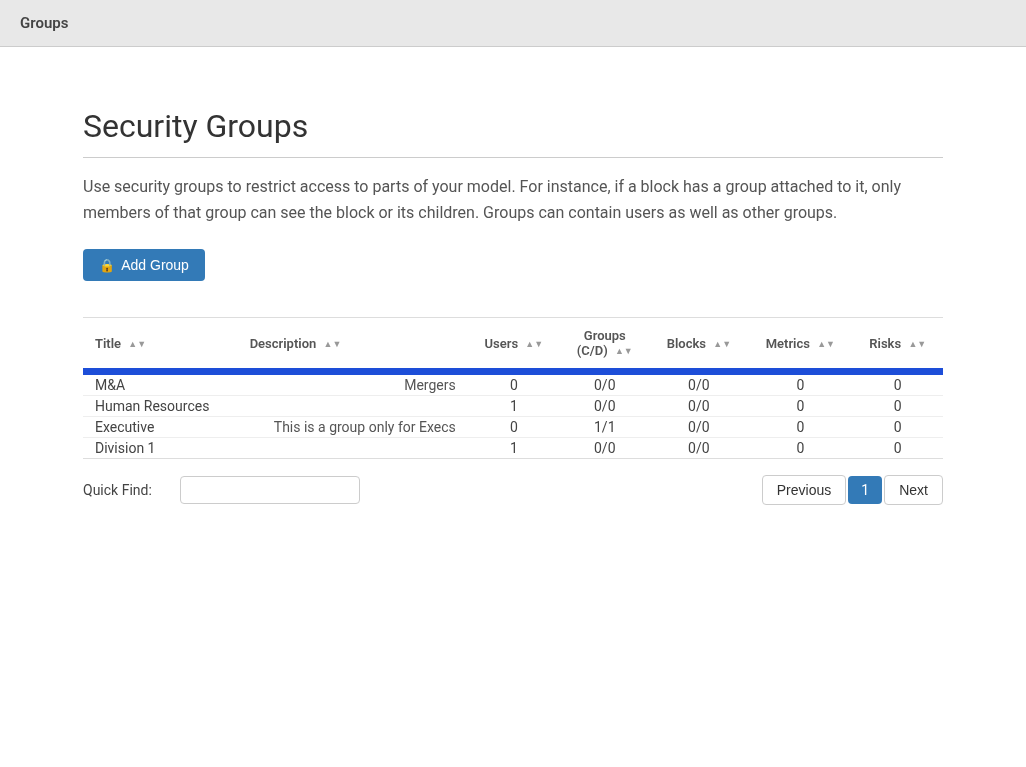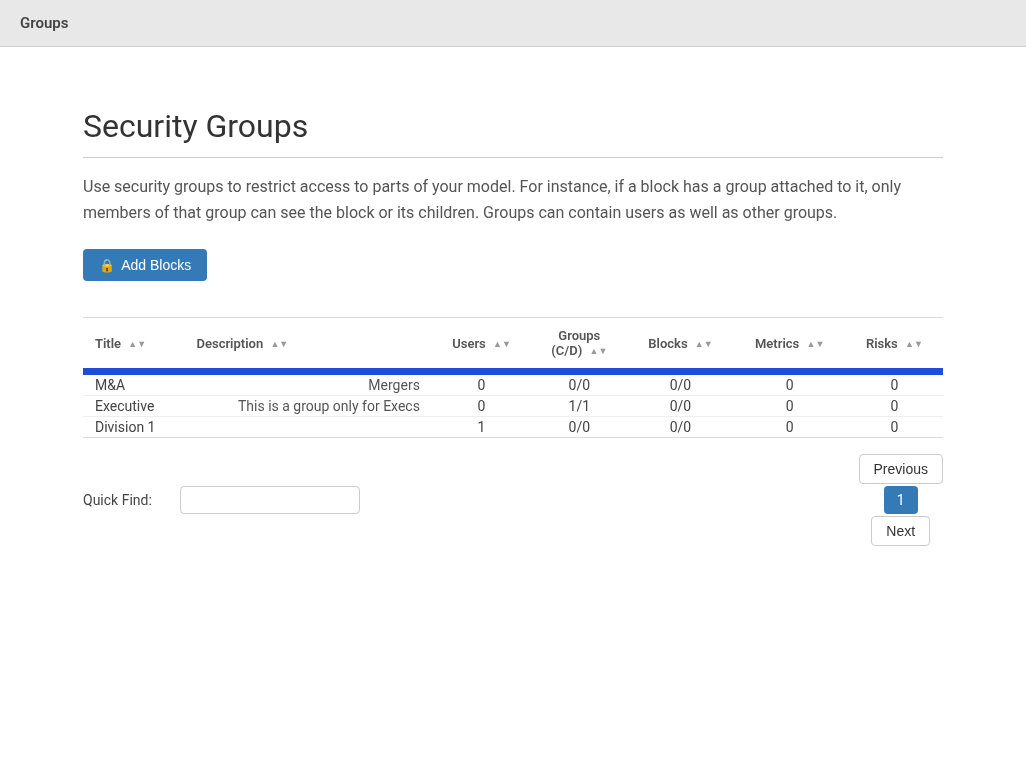--- a/index.html
+++ b/index.html
@@ -128,21 +128,20 @@
       border: 1px solid #ccc;
       border-radius: 4px;
       padding: 5px 10px;
       font-size: 14px;
       width: 180px;
     }
     .pagination {
       display: flex;
       align-items: center;
       gap: 2px;
-      flex-direction: column;
     }
     .pagination button {
       padding: 6px 14px;
       font-size: 14px;
       border: 1px solid #ccc;
       background: #fff;
       cursor: pointer;
       border-radius: 4px;
       color: #333;
     }
@@ -170,21 +169,21 @@
 </div>
 
 <div class="main-content">
 
   <h1 class="page-title">Security Groups</h1>
   <hr class="divider">
   <p class="description">Use security groups to restrict access to parts of your model. For instance, if a block has a group attached to it, only members of that group can see the block or its children. Groups can contain users as well as other groups.</p>
 
   <button class="add-group-btn">
     <span class="lock-icon"></span>
-    <span>Add Blocks</span>
+    <span>Add Group</span>
   </button>
 
   
   <table class="data-table">
     <thead>
       <tr>
         <th class="title-col">
           Title
           <span class="sort-arrows">▲▼</span>
         </th>
@@ -212,20 +211,29 @@
           Risks
           <span class="sort-arrows">▲▼</span>
         </th>
       </tr>
     </thead>
     <tbody id="table-body">
     <tr>
       <td class="title-cell">M&amp;A</td>
       <td class="desc-cell">Mergers</td>
       <td>0</td>
+      <td>0/0</td>
+      <td>0/0</td>
+      <td>0</td>
+      <td>0</td>
+    </tr>
+        <tr>
+      <td class="title-cell">Human Resources</td>
+      <td class="desc-cell"></td>
+      <td>1</td>
       <td>0/0</td>
       <td>0/0</td>
       <td>0</td>
       <td>0</td>
     </tr>
         <tr>
       <td class="title-cell">Executive</td>
       <td class="desc-cell">This is a group only for Execs</td>
       <td>0</td>
       <td>1/1</td>

